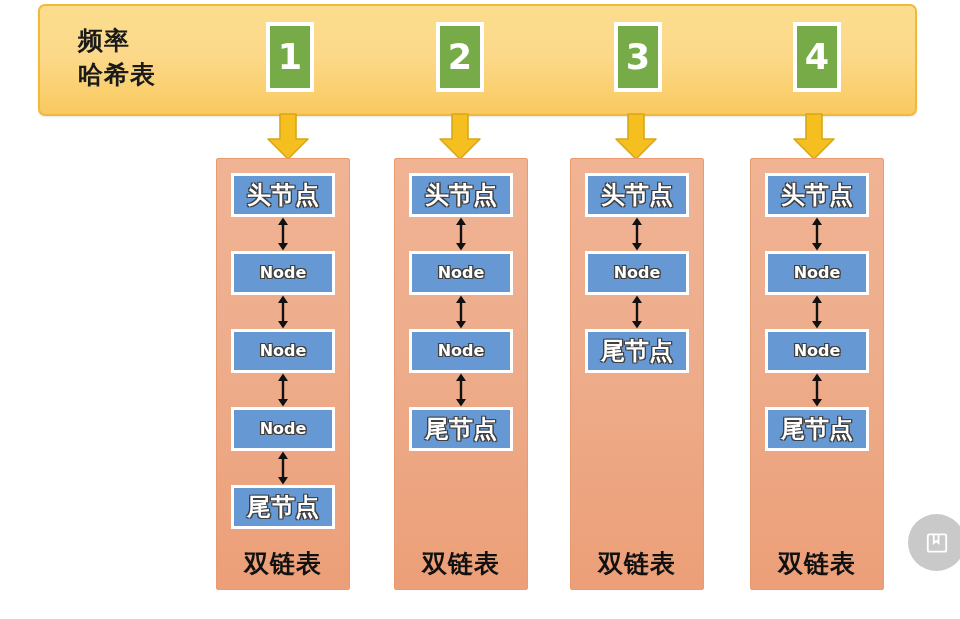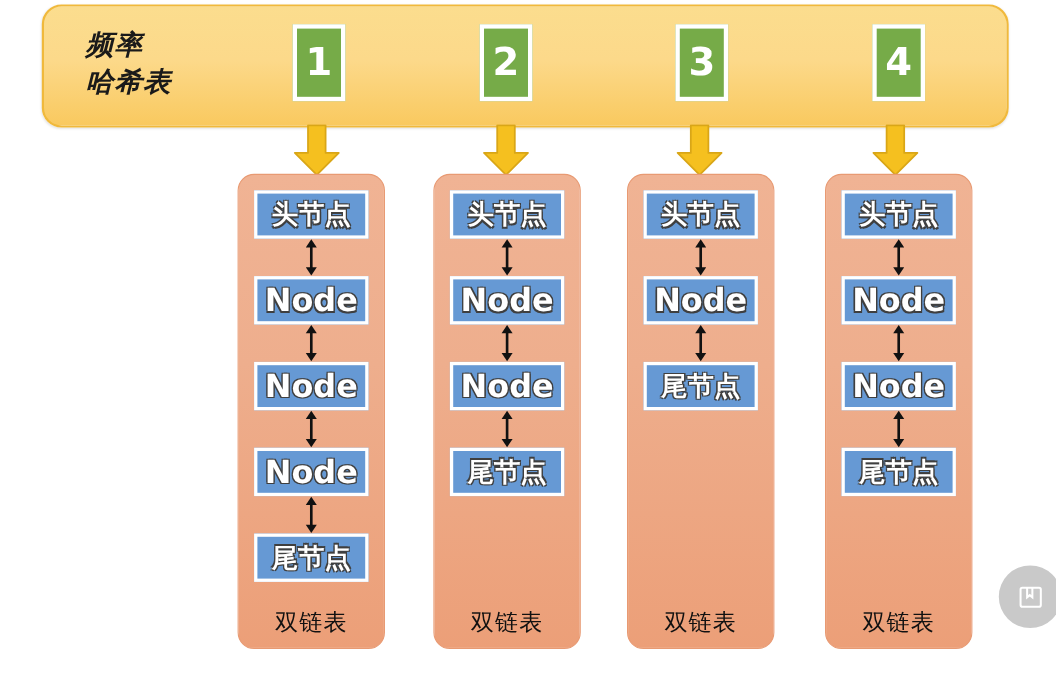--- a/index.html
+++ b/index.html
@@ -21,26 +21,25 @@
     height: 619px;
   }
 
   
   #hash-header {
     position: absolute;
     left: 38px;
     top: 4px;
     width: 879px;
     height: 112px;
-    border-radius: 18px;
+    border-radius: 7px;
     background: linear-gradient(180deg, #fbdd8e 0%, #fcd98a 45%, #f9c95f 100%);
     border: 2px solid #f0b93c;
     box-sizing: border-box;
     box-shadow: 0 1px 2px rgba(0,0,0,0.10);
-    font-style: italic;
   }
 
   #hash-header-title {
     position: absolute;
     left: 38px;
     top: 18px;
     width: 200px;
     font-size: 25px;
     font-weight: 700;
     line-height: 34px;
@@ -75,21 +74,21 @@
     width: 44px;
     height: 48px;
   }
   .down-arrow svg { display: block; width: 44px; height: 48px; }
 
   
   .list-column {
     position: absolute;
     top: 158px;
     width: 134px;
-    border-radius: 15px;
+    border-radius: 2px;
     background: linear-gradient(180deg, #f0b394 0%, #eeae8d 40%, #ec9f78 100%);
     border: 1px solid #e89a73;
     box-sizing: border-box;
   }
 
   .node-stack {
     position: absolute;
     left: 0;
     top: 14px;
     width: 100%;
@@ -101,21 +100,21 @@
   .node-box {
     width: 104px;
     height: 44px;
     background: #6699d4;
     border: 3px solid #ffffff;
     box-sizing: border-box;
     display: flex;
     align-items: center;
     justify-content: center;
     color: #ffffff;
-    font-size: 29px;
+    font-size: 16px;
     font-weight: 700;
     line-height: 1;
     letter-spacing: 0px;
     text-shadow:
       -1.2px -1.2px 0 #3f3f3f,
        1.2px -1.2px 0 #3f3f3f,
       -1.2px  1.2px 0 #3f3f3f,
        1.2px  1.2px 0 #3f3f3f;
   }
   .node-box.cjk { font-size: 24px; }
@@ -125,22 +124,22 @@
     height: 34px;
   }
   .connector svg { display: block; width: 14px; height: 34px; }
 
   .column-footer {
     position: absolute;
     left: 0;
     bottom: 9px;
     width: 100%;
     text-align: center;
-    font-size: 21px;
-    font-weight: 400;
+    font-size: 25px;
+    font-weight: 700;
     color: #111111;
     letter-spacing: 1px;
     margin-top: 34px;
   }
 
   
   #watermark-badge {
     position: absolute;
     left: 908px;
     top: 514px;

